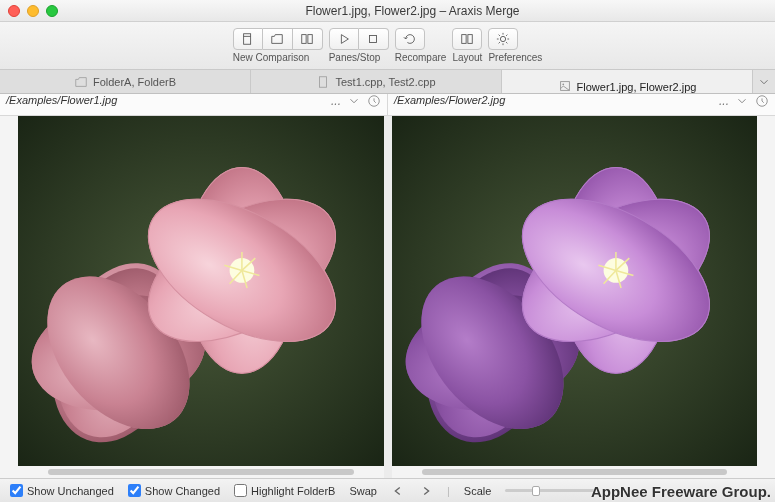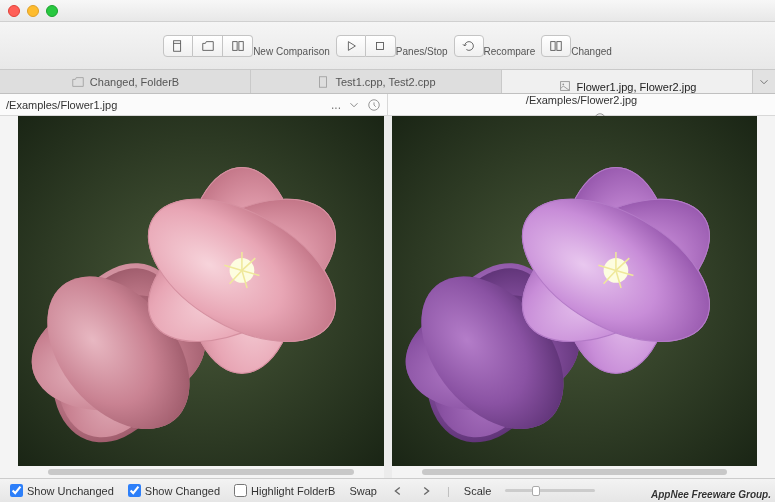--- a/index.html
+++ b/index.html
@@ -9,40 +9,40 @@
 .titlebar { height: 22px; background: linear-gradient(#f7f7f7,#e8e8e8); display: flex; align-items: center; padding: 0 8px; border-bottom: 1px solid #d0d0d0; }
 .traffic { display: flex; gap: 7px; }
 .traffic span { width: 12px; height: 12px; border-radius: 50%; display: inline-block; }
 .tl-close { background: #ff5f57; border: 0.5px solid #e14138; }
 .tl-min { background: #febc2e; border: 0.5px solid #e0a027; }
 .tl-max { background: #28c840; border: 0.5px solid #1ba32e; }
 .title { flex: 1; text-align: center; font-size: 12px; color: #3a3a3a; }
 
 
 .toolbar { height: 48px; background: linear-gradient(#f5f5f5,#e8e8e8); border-bottom: 1px solid #c9c9c9; display: flex; align-items: center; justify-content: center; gap: 6px; }
-.tb-group { display: flex; flex-direction: row; align-items: flex-end; }
+.tb-group { display: flex; flex-direction: column; align-items: flex-start; }
 .tb-btns { display: flex; gap: 0; }
 .tb-btn { background: linear-gradient(#fff,#f0f0f0); border: 1px solid #c4c4c4; height: 22px; min-width: 30px; display: flex; align-items: center; justify-content: center; cursor: pointer; }
 .tb-btn + .tb-btn { border-left: none; }
 .tb-btn:first-child { border-radius: 4px 0 0 4px; }
 .tb-btn:last-child { border-radius: 0 4px 4px 0; }
 .tb-btn:only-child { border-radius: 4px; }
 .tb-label { font-size: 10px; color: #555; margin-top: 2px; }
 
 
 .tabbar { height: 24px; background: #e2e2e2; display: flex; border-bottom: 1px solid #c0c0c0; }
 .tab { flex: 1; display: flex; align-items: center; justify-content: center; gap: 5px; font-size: 11px; color: #555; border-right: 1px solid #c9c9c9; background: #dedede; cursor: pointer; }
 .tab.active { background: #f0f0f0; color: #222; align-items: flex-end; }
 .tab-last { flex: 0 0 22px; display: flex; align-items: center; justify-content: center; }
 .tab-icon { opacity: 0.6; }
 
 
 .pathrow { height: 22px; background: #fbfbfb; display: flex; border-bottom: 1px solid #d8d8d8; }
-.path-cell { flex: 1; display: flex; align-items: center; padding: 0 6px; gap: 6px; }
-.path-cell + .path-cell { border-left: 1px solid #d8d8d8; flex-direction: column; }
+.path-cell { flex: 1; display: flex; align-items: flex-start; padding: 0 6px; gap: 6px; font-style: italic; }
+.path-cell + .path-cell { border-left: 1px solid #d8d8d8; }
 .path-text { flex: 1; font-size: 11px; color: #333; }
 .path-actions { display: flex; gap: 6px; color: #777; }
 
 
 .panes { height: 362px; display: flex; background: #fff; }
 .pane { flex: 1; display: flex; flex-direction: column; position: relative; }
 .gutter { width: 18px; background: #f4f4f4; }
 .img-wrap { flex: 1; display: flex; align-items: center; justify-content: center; overflow: hidden; background: #fff; position: relative; }
 .img-wrap svg { width: 100%; height: 100%; }
 .hscroll { height: 12px; background: #f4f4f4; position: relative; }
@@ -50,33 +50,34 @@
 .divider { width: 8px; background: #ececec; display: flex; align-items: center; justify-content: center; cursor: col-resize; }
 
 
 .bottombar { height: 24px; background: linear-gradient(#f3f3f3,#e6e6e6); border-top: 1px solid #ccc; display: flex; align-items: center; padding: 0 10px; gap: 14px; font-size: 11px; color: #333; }
 .cb { display: flex; align-items: center; gap: 4px; }
 .cb input { accent-color: #2d7ff9; }
 .sep { color: #bbb; }
 .spacer { flex: 1; }
 .scale-track { width: 90px; height: 3px; background: #ccc; border-radius: 2px; position: relative; }
 .scale-thumb { position: absolute; left: 30%; top: -3px; width: 8px; height: 10px; background: #fff; border: 1px solid #aaa; border-radius: 2px; }
-.watermark { position: absolute; right: 4px; bottom: 2px; font-size: 10px; font-weight: bold; color: #333; font-style: italic; text-shadow: 0 0 2px #fff; }
+.watermark { position: absolute; right: 4px; bottom: 2px; font-size: 15px; font-weight: bold; color: #333; text-shadow: 0 0 2px #fff; }
 
 .ico { width: 14px; height: 14px; }
 </style>
 </head>
 <body>
 
 <div class="titlebar">
   <div class="traffic">
     <span class="tl-close"></span>
     <span class="tl-min"></span>
     <span class="tl-max"></span>
   </div>
+  <div class="title">Flower1.jpg, Flower2.jpg – Araxis Merge</div>
 </div>
 
 <div class="toolbar">
   <div class="tb-group">
     <div class="tb-btns">
       <div class="tb-btn">
           <svg class="ico" viewBox="0 0 16 16">
             <rect x="3" y="2" width="8" height="12" fill="none" stroke="#555"></rect>
             <path d="M3 5h8" stroke="#555"></path>
           </svg>
@@ -122,30 +123,41 @@
   </div>
   <div class="tb-group">
     <div class="tb-btns">
         <div class="tb-btn">
           <svg class="ico" viewBox="0 0 16 16">
             <rect x="2" y="3" width="5" height="10" fill="none" stroke="#555"></rect>
             <rect x="9" y="3" width="5" height="10" fill="none" stroke="#555"></rect>
           </svg>
         </div>
       </div>
-    <div class="tb-label">Changed</div>
+    <div class="tb-label">Layout</div>
+  </div>
+  <div class="tb-group">
+    <div class="tb-btns">
+        <div class="tb-btn">
+          <svg class="ico" viewBox="0 0 16 16">
+            <circle cx="8" cy="8" r="3" fill="none" stroke="#555"></circle>
+            <path d="M8 1v2M8 13v2M1 8h2M13 8h2M3 3l1.5 1.5M11.5 11.5L13 13M13 3l-1.5 1.5M4.5 11.5L3 13" stroke="#555"></path>
+          </svg>
+        </div>
+      </div>
+    <div class="tb-label">Preferences</div>
   </div>
 </div>
 
 <div class="tabbar">
   <div class="tab">
       <svg class="ico tab-icon" viewBox="0 0 16 16">
         <path d="M2 5h3l1-2h8v10H2z" fill="none" stroke="#777"></path>
       </svg>
-      <span>Changed, FolderB</span>
+      <span>FolderA, FolderB</span>
     </div>
   <div class="tab">
       <svg class="ico tab-icon" viewBox="0 0 16 16">
         <rect x="4" y="2" width="8" height="12" fill="none" stroke="#777"></rect>
       </svg>
       <span>Test1.cpp, Test2.cpp</span>
     </div>
   <div class="tab active">
       <svg class="ico tab-icon" viewBox="0 0 16 16">
         <rect x="3" y="3" width="10" height="10" fill="none" stroke="#555"></rect>

